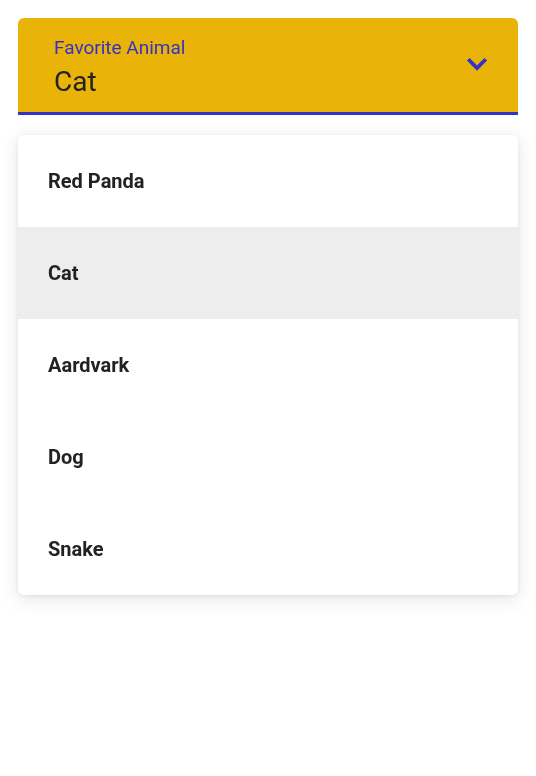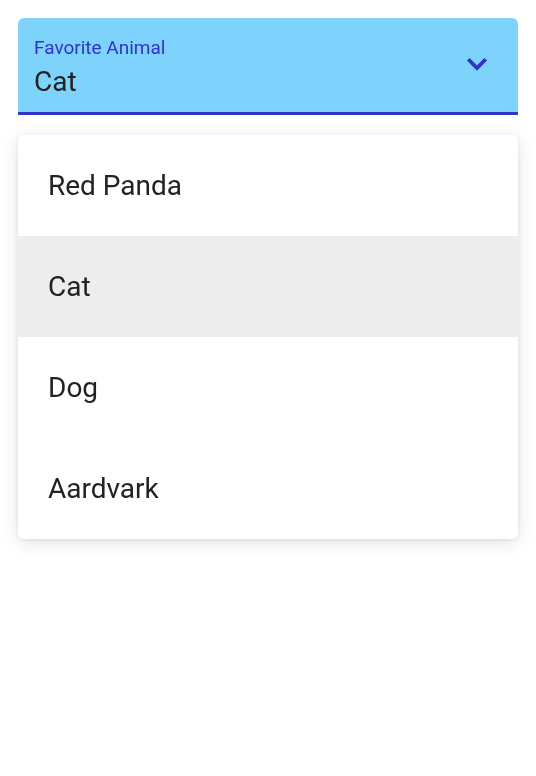--- a/index.html
+++ b/index.html
@@ -11,24 +11,24 @@
       font-family: -apple-system, BlinkMacSystemFont, 'Segoe UI', Roboto, Helvetica, Arial, sans-serif;
       background: #fff;
       width: 536px;
       height: 776px;
       padding: 18px;
     }
     .select-container {
       position: relative;
     }
     .select-field {
-      background: #7dd3fc;
+      background: #eab308;
       border-radius: 6px 6px 0 0;
       border-bottom: 3px solid #3232c8;
-      padding: 18px 22px 14px 16px;
+      padding: 18px 22px 14px 36px;
       position: relative;
       cursor: pointer;
     }
     .select-label {
       color: #3232c8;
       font-size: 19px;
       font-weight: 400;
       margin-bottom: 6px;
       display: block;
     }
@@ -53,22 +53,22 @@
     }
     .dropdown {
       margin-top: 20px;
       background: #fff;
       border-radius: 6px;
       box-shadow: 0 4px 20px rgba(0,0,0,0.1), 0 1px 4px rgba(0,0,0,0.08);
       overflow: hidden;
     }
     .dropdown-item {
       padding: 34px 30px;
-      font-size: 28px;
-      font-weight: 400;
+      font-size: 20px;
+      font-weight: 700;
       color: #222;
       cursor: pointer;
       background: #fff;
     }
     .dropdown-item.selected {
       background: #ededed;
     }
   </style>
 </head>
 <body>
@@ -86,20 +86,23 @@
   </div>
 
   <div class="dropdown">
     <div class="dropdown-item">
       <span>Red Panda</span>
     </div>
     <div class="dropdown-item selected">
       <span>Cat</span>
     </div>
     <div class="dropdown-item">
+      <span>Aardvark</span>
+    </div>
+    <div class="dropdown-item">
       <span>Dog</span>
     </div>
     <div class="dropdown-item">
-      <span>Aardvark</span>
+      <span>Snake</span>
     </div>
   </div>
 
 </div>
 
 </body></html>

